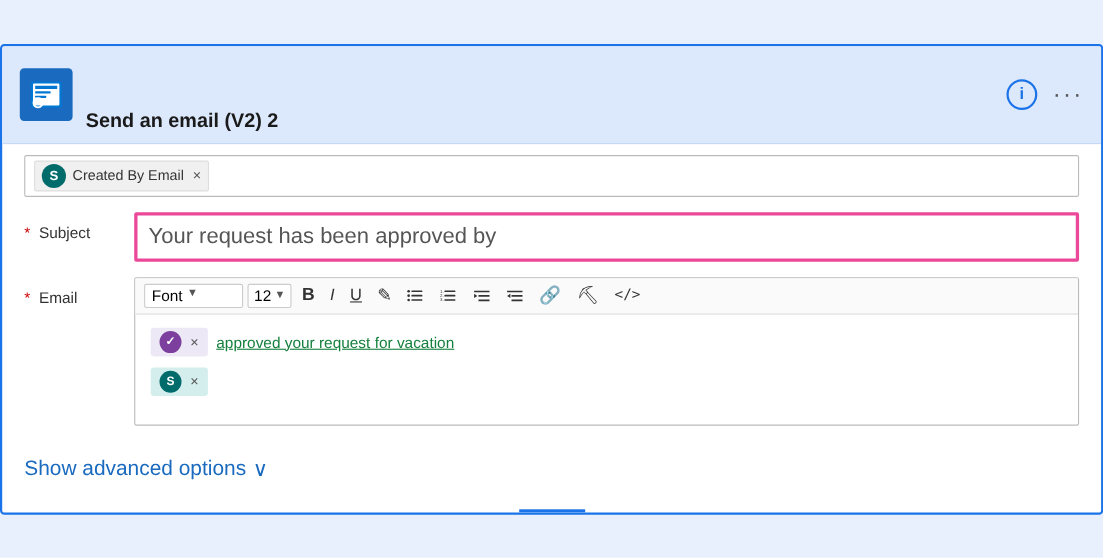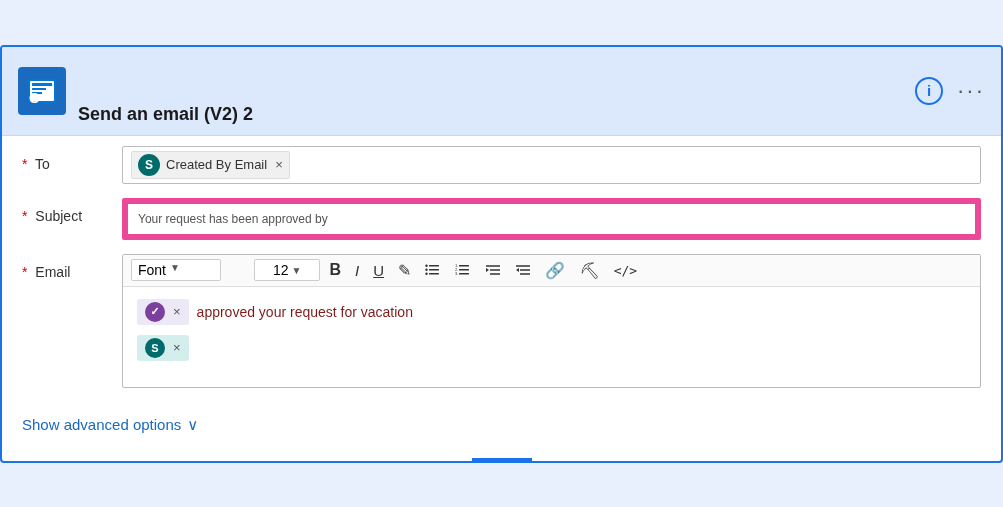--- a/index.html
+++ b/index.html
@@ -140,24 +140,24 @@
     }
     .tag-avatar.teal { background: #006b6b; }
     .tag-close {
       cursor: pointer;
       color: #555;
       font-size: 13px;
       margin-left: 2px;
     }
     .subject-input {
       flex: 1;
-      border: 6px solid #ec4899;
+      border: 3px solid #ec4899;
       border-radius: 2px;
       padding: 8px 10px;
-      font-size: 12px;
+      font-size: 20px;
       color: #555;
     }
     .body-field {
       flex: 1;
       border: 1px solid #bbb;
       border-radius: 2px;
       overflow: hidden;
     }
     .toolbar {
       display: flex;
@@ -182,26 +182,25 @@
     }
     .font-select .arrow {
       font-size: 10px;
       color: #555;
     }
     .size-select {
       display: flex;
       align-items: center;
       border: 1px solid #ccc;
       border-radius: 2px;
-      padding: 2px 18px;
+      padding: 2px 5px;
       font-size: 14px;
       cursor: pointer;
       background: #fff;
       gap: 3px;
-      margin-left: 29px;
     }
     .size-select .arrow { font-size: 10px; color: #555; }
     .tb-btn {
       background: none;
       border: none;
       cursor: pointer;
       padding: 2px 5px;
       font-size: 15px;
       color: #333;
       display: flex;
@@ -245,29 +244,30 @@
       justify-content: center;
       font-size: 11px;
       font-weight: bold;
       color: #fff;
       flex-shrink: 0;
     }
     .inline-tag-avatar.purple { background: #7c3f9e; }
     .inline-tag-avatar.teal { background: #006b6b; }
     .inline-text {
       font-size: 14px;
-      color: #7f1d1d;
+      color: #15803d;
+      text-decoration: underline;
     }
     .show-advanced {
       margin-top: 10px;
       display: inline-flex;
       align-items: center;
       gap: 6px;
       color: #1a6abf;
-      font-size: 15px;
+      font-size: 19px;
       cursor: pointer;
       padding: 4px 0;
       text-align: center;
     }
     .divider {
       width: 60px;
       height: 3px;
       background: #1a73e8;
       margin: 0 auto;
     }
@@ -298,24 +298,20 @@
       <button class="icon-btn">
         <span class="dots-icon">···</span>
       </button>
     </div>
   </div>
 
   <div class="body-section">
 
     
     <div class="field-row">
-      <div class="field-label">
-        <span class="required-star">*</span>
-        <span>To</span>
-      </div>
       <div class="field-input tags-input">
         <div class="tag">
           <div class="tag-avatar teal">
             <span>S</span>
           </div>
           <span>Created By Email</span>
           <span class="tag-close">×</span>
         </div>
       </div>
     </div>

